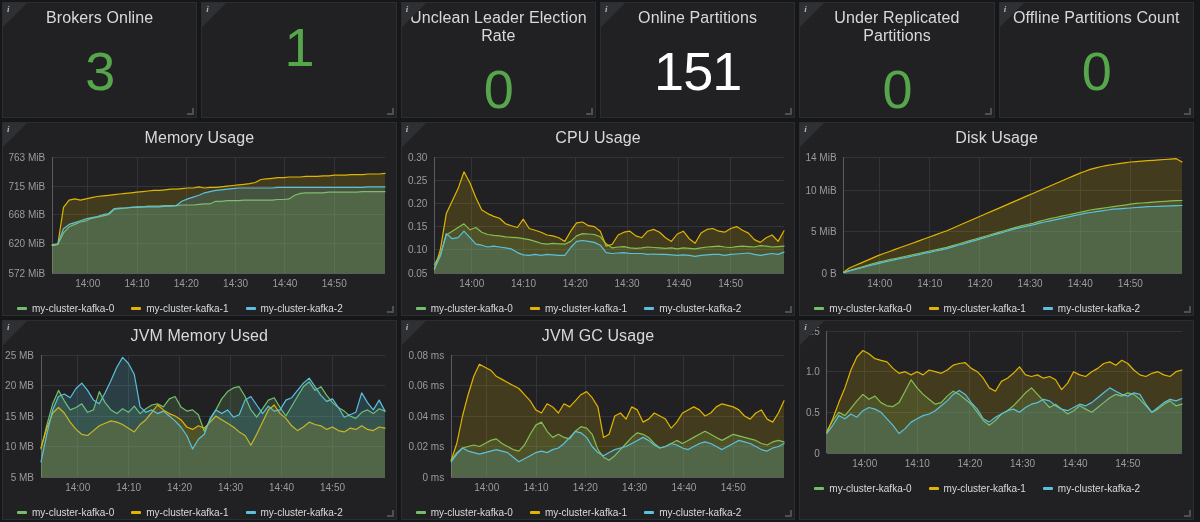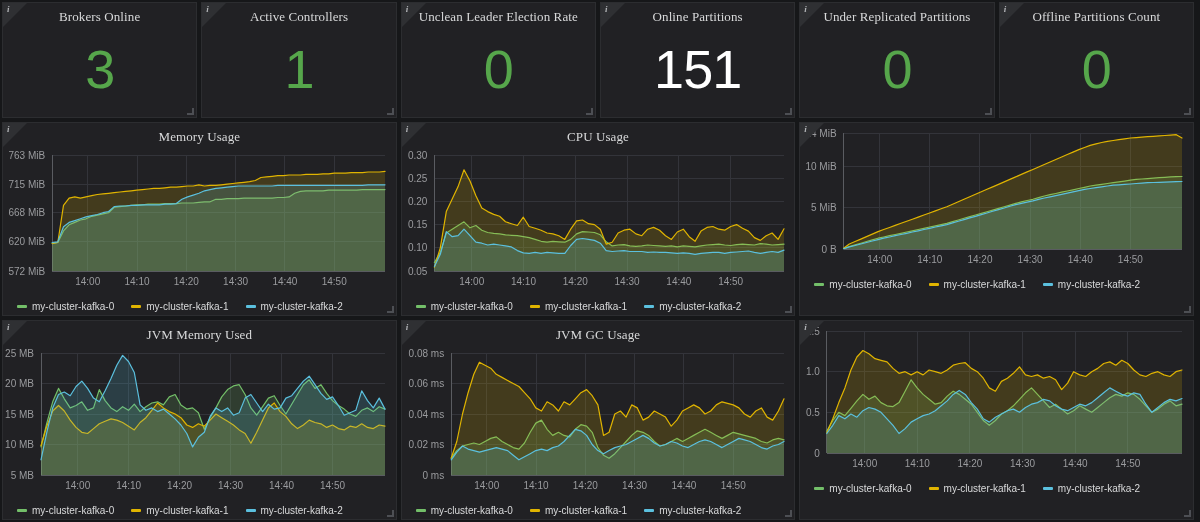--- a/index.html
+++ b/index.html
@@ -47,25 +47,25 @@
   .resize-handle i {
     position: absolute; right: 0; bottom: 0;
     display: block; background: #4d4f54;
   }
   .resize-handle i.a { width: 7px; height: 2px; bottom: 0; }
   .resize-handle i.b { width: 2px; height: 7px; right: 0; }
 
   .panel-title {
     text-align: center;
     color: #d8d9da;
-    font-size: 13px;
+    font-size: 16px;
     font-weight: 500;
     padding-top: 6px;
     letter-spacing: .1px;
-    position: relative; z-index: 2; font-family: Liberation Serif, serif;
+    position: relative; z-index: 2;
   }
 
   
   .stat { width: 196px; height: 116px; }
   .stat .stat-value {
     display: flex; align-items: center; justify-content: center;
     height: 88px;
     font-size: 54px;
     font-weight: 400;
     line-height: 1;
@@ -106,21 +106,20 @@
         <div class="panel-title">Brokers Online</div>
         <div class="stat-value" style="color: rgb(86, 166, 75);">3</div>
         <div class="resize-handle">
           <i class="a"></i>
           <i class="b"></i>
         </div>
       </div>
       <div class="panel stat">
         <div class="corner-info"></div>
         <div class="corner-info-i">i</div>
-        <div class="panel-title">Active Controllers</div>
         <div class="stat-value" style="color: rgb(86, 166, 75);">1</div>
         <div class="resize-handle">
           <i class="a"></i>
           <i class="b"></i>
         </div>
       </div>
       <div class="panel stat">
         <div class="corner-info"></div>
         <div class="corner-info-i">i</div>
         <div class="panel-title">Unclean Leader Election Rate</div>
@@ -275,20 +274,21 @@
           </div>
         </div>
         <div class="resize-handle">
           <i class="a"></i>
           <i class="b"></i>
         </div>
       </div>
       <div class="panel graph r1">
         <div class="corner-info"></div>
         <div class="corner-info-i">i</div>
+        <div class="panel-title">Disk Usage</div>
         <div class="plot-wrap">
           <svg width="394" height="152" viewBox="0 0 394 152">
             <line x1="43.599999999999994" y1="126" x2="382" y2="126" stroke="#33343a" stroke-width="1" shape-rendering="crispEdges"></line>
             <text x="36.599999999999994" y="129.5" fill="#9a9b9e" font-size="10" text-anchor="end">0 B</text>
             <line x1="43.599999999999994" y1="84.57142857142857" x2="382" y2="84.57142857142857" stroke="#33343a" stroke-width="1" shape-rendering="crispEdges"></line>
             <text x="36.599999999999994" y="88.07142857142857" fill="#9a9b9e" font-size="10" text-anchor="end">5 MiB</text>
             <line x1="43.599999999999994" y1="43.14285714285714" x2="382" y2="43.14285714285714" stroke="#33343a" stroke-width="1" shape-rendering="crispEdges"></line>
             <text x="36.599999999999994" y="46.64285714285714" fill="#9a9b9e" font-size="10" text-anchor="end">10 MiB</text>
             <line x1="43.599999999999994" y1="10" x2="382" y2="10" stroke="#33343a" stroke-width="1" shape-rendering="crispEdges"></line>
             <text x="36.599999999999994" y="13.5" fill="#9a9b9e" font-size="10" text-anchor="end">14 MiB</text>

